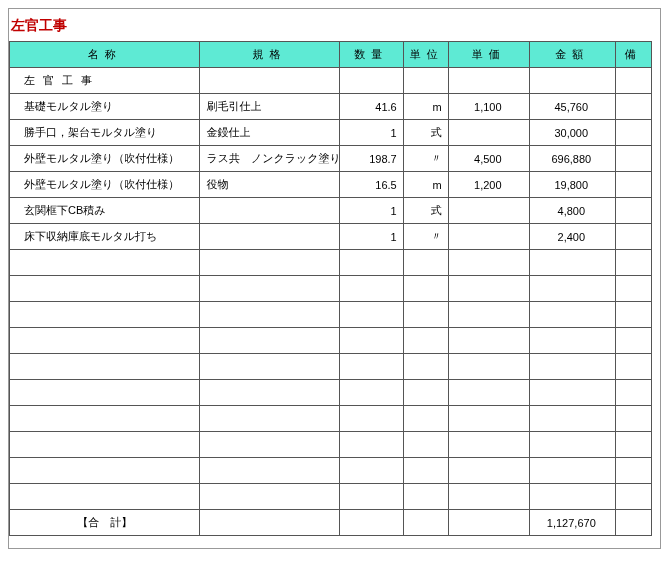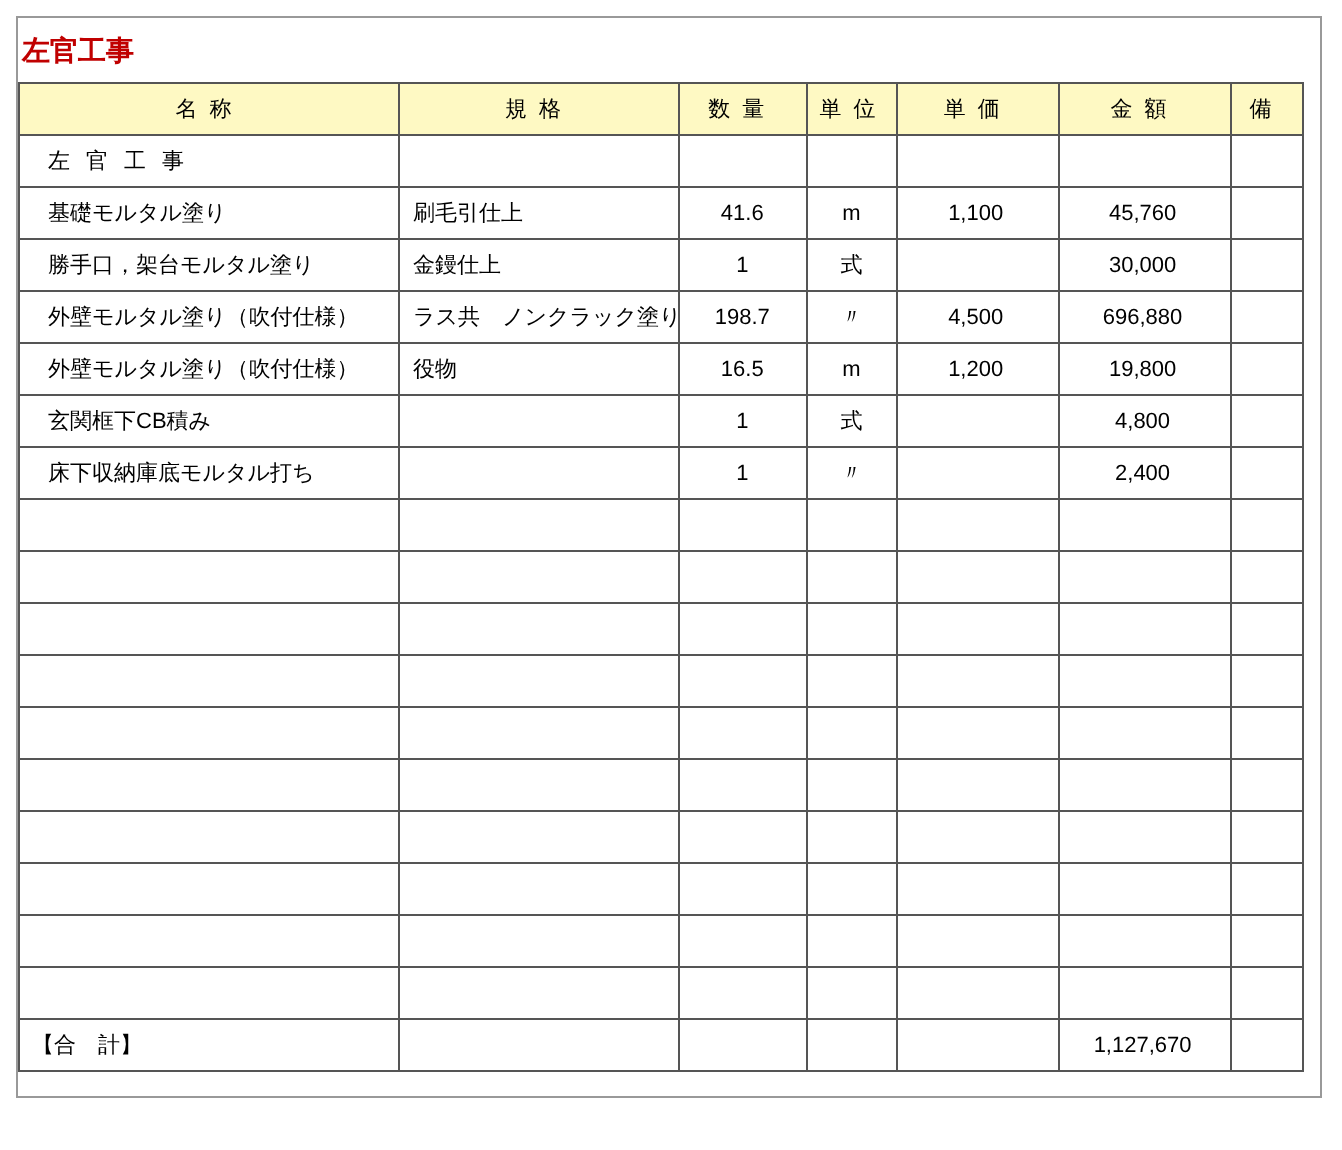--- a/index.html
+++ b/index.html
@@ -28,37 +28,37 @@
   th, td {
     border: 1px solid #555;
     font-size: 11px;
     height: 26px;
     padding: 0 6px;
     box-sizing: border-box;
     overflow: hidden;
     white-space: nowrap;
   }
   th {
-    background: #fef9c3;
+    background: #5eead4;
     font-weight: normal;
     text-align: center;
     letter-spacing: 6px;
   }
   col.c-name { width: 178px; }
   col.c-spec { width: 130px; }
   col.c-qty  { width: 60px; }
   col.c-unit { width: 42px; }
   col.c-uprice { width: 76px; }
   col.c-amount { width: 80px; }
   col.c-note { width: 34px; }
   td.name { padding-left: 14px; }
-  td.qty, td.unit { text-align: center; }
+  td.qty, td.unit { text-align: right; }
   td.uprice, td.amount { text-align: center; padding-right: 8px; }
   td.section { letter-spacing: 8px; padding-left: 14px; }
-  td.total-label { }
+  td.total-label { text-align: center; }
 </style>
 </head>
 <body>
 
 <div class="outer">
   <div class="title">左官工事</div>
   <table>
     <colgroup>
       <col class="c-name">
         <col class="c-spec">

